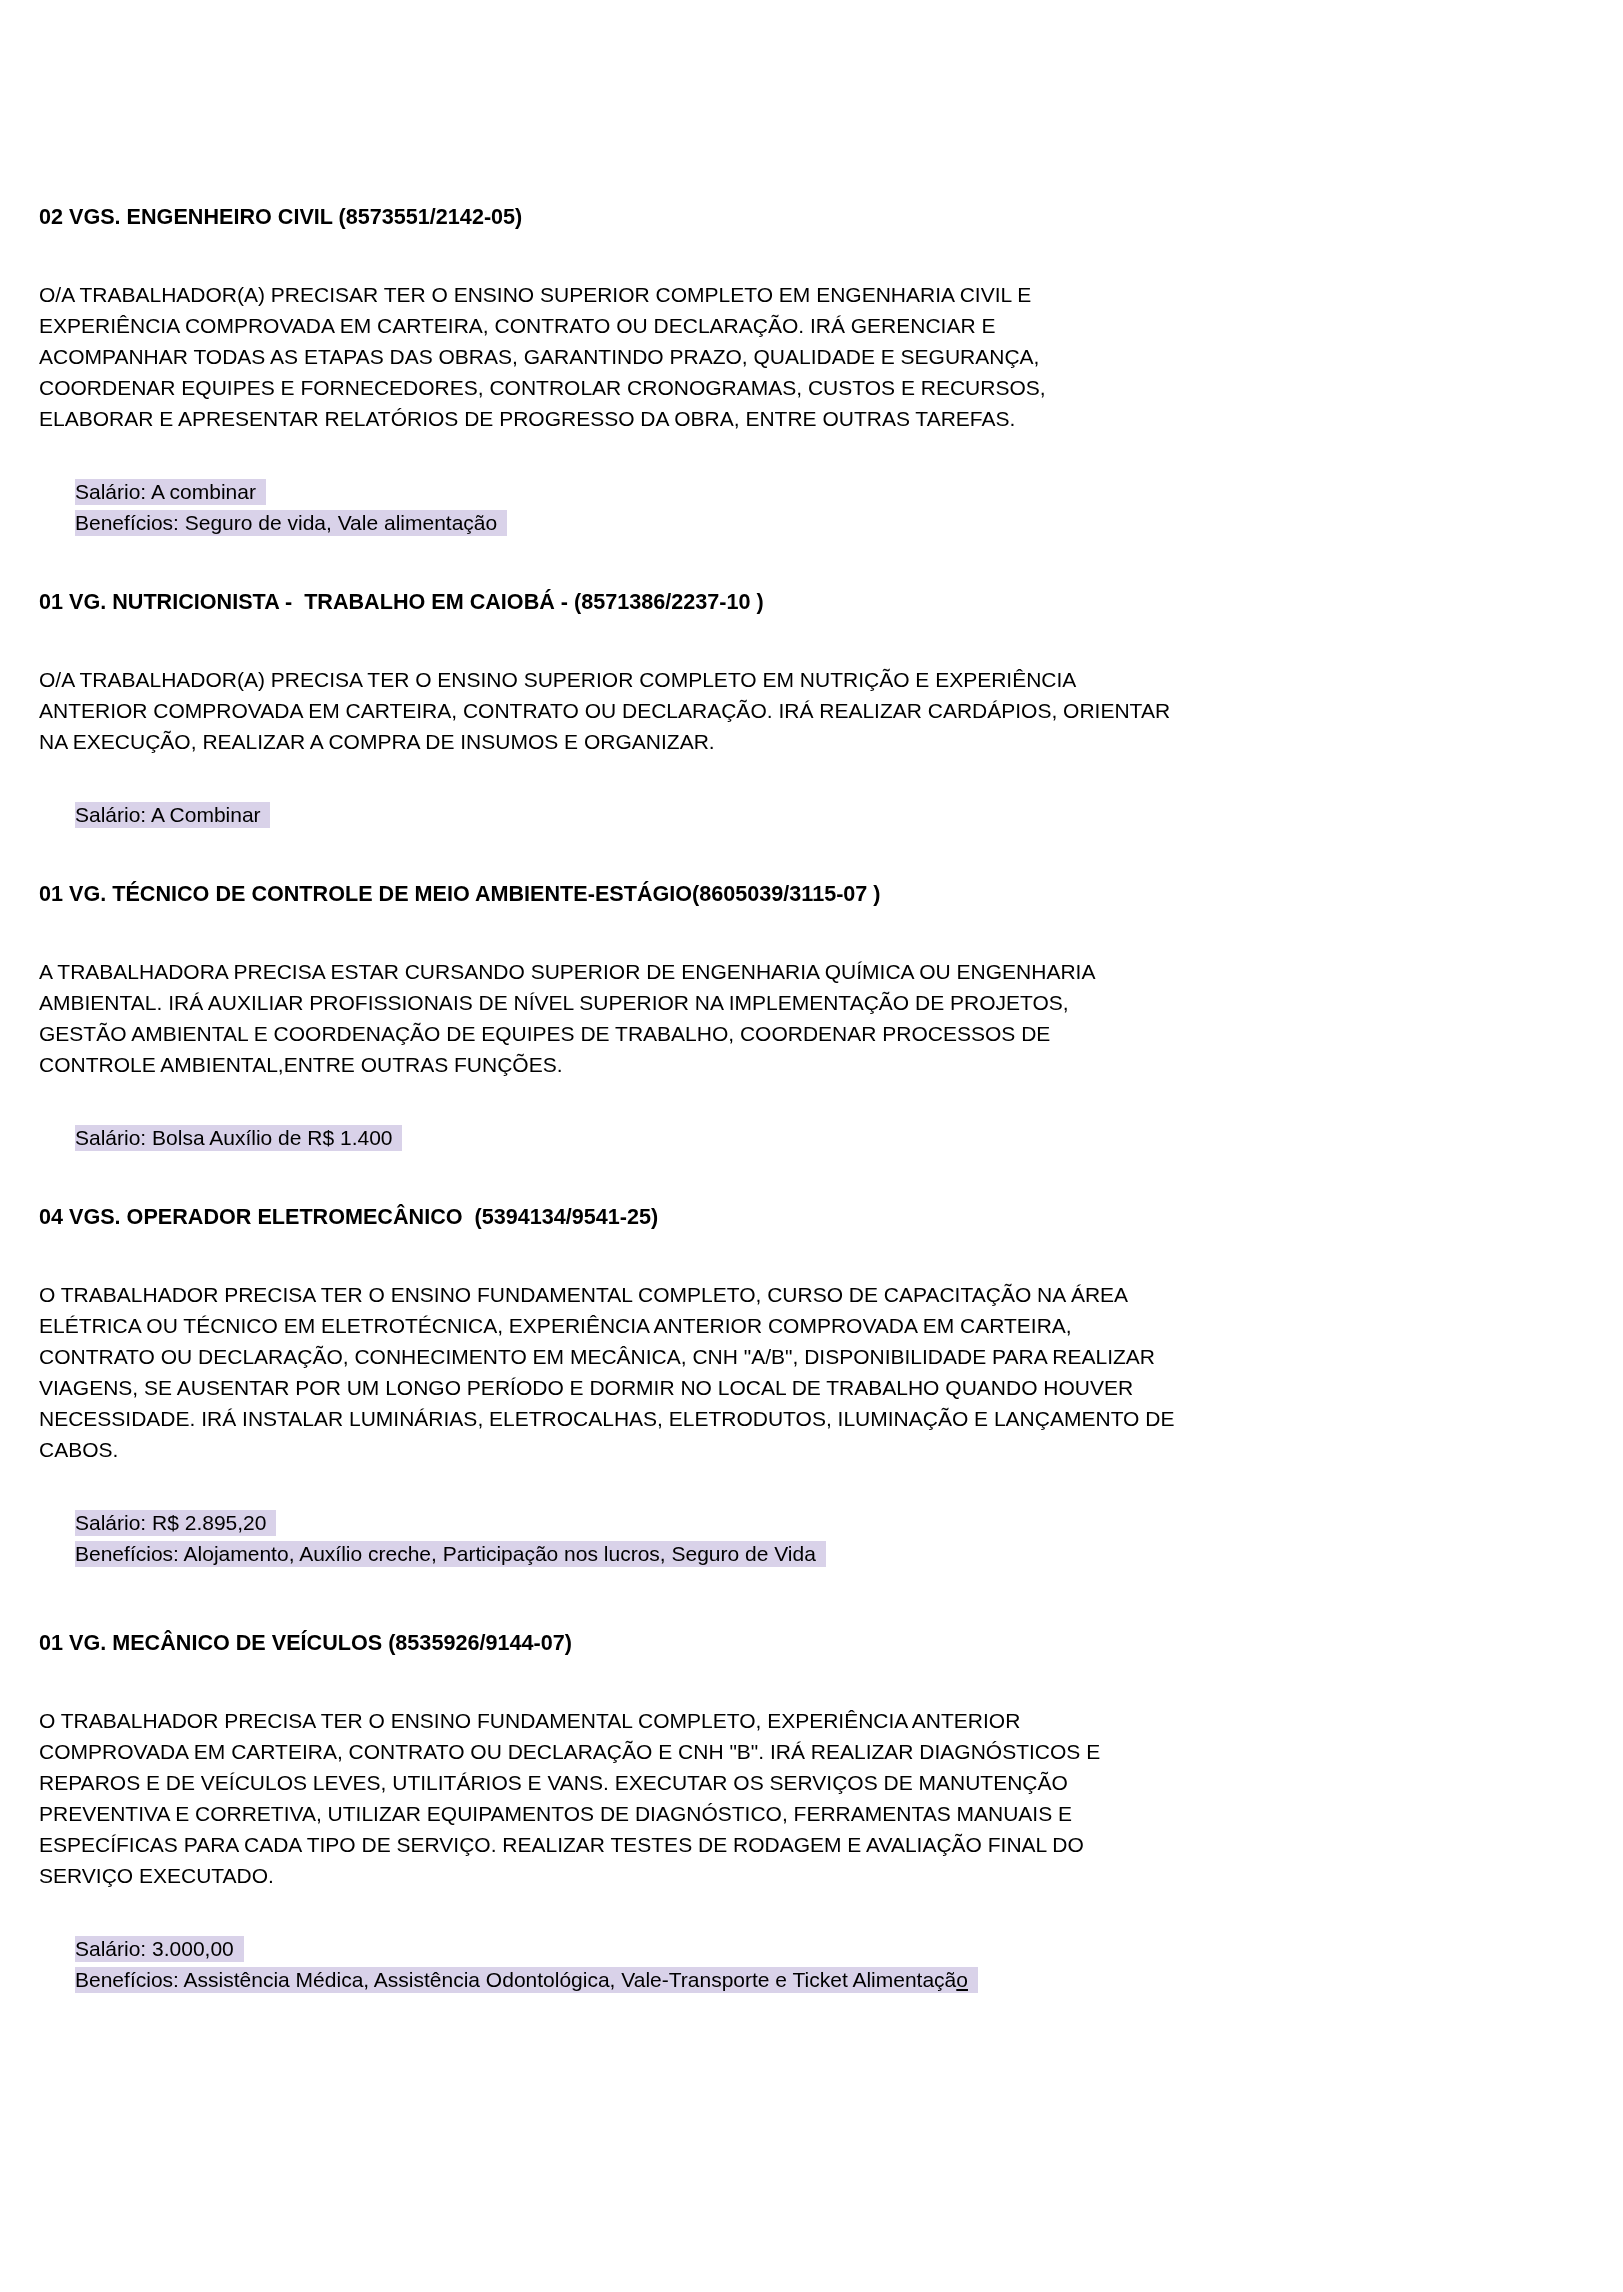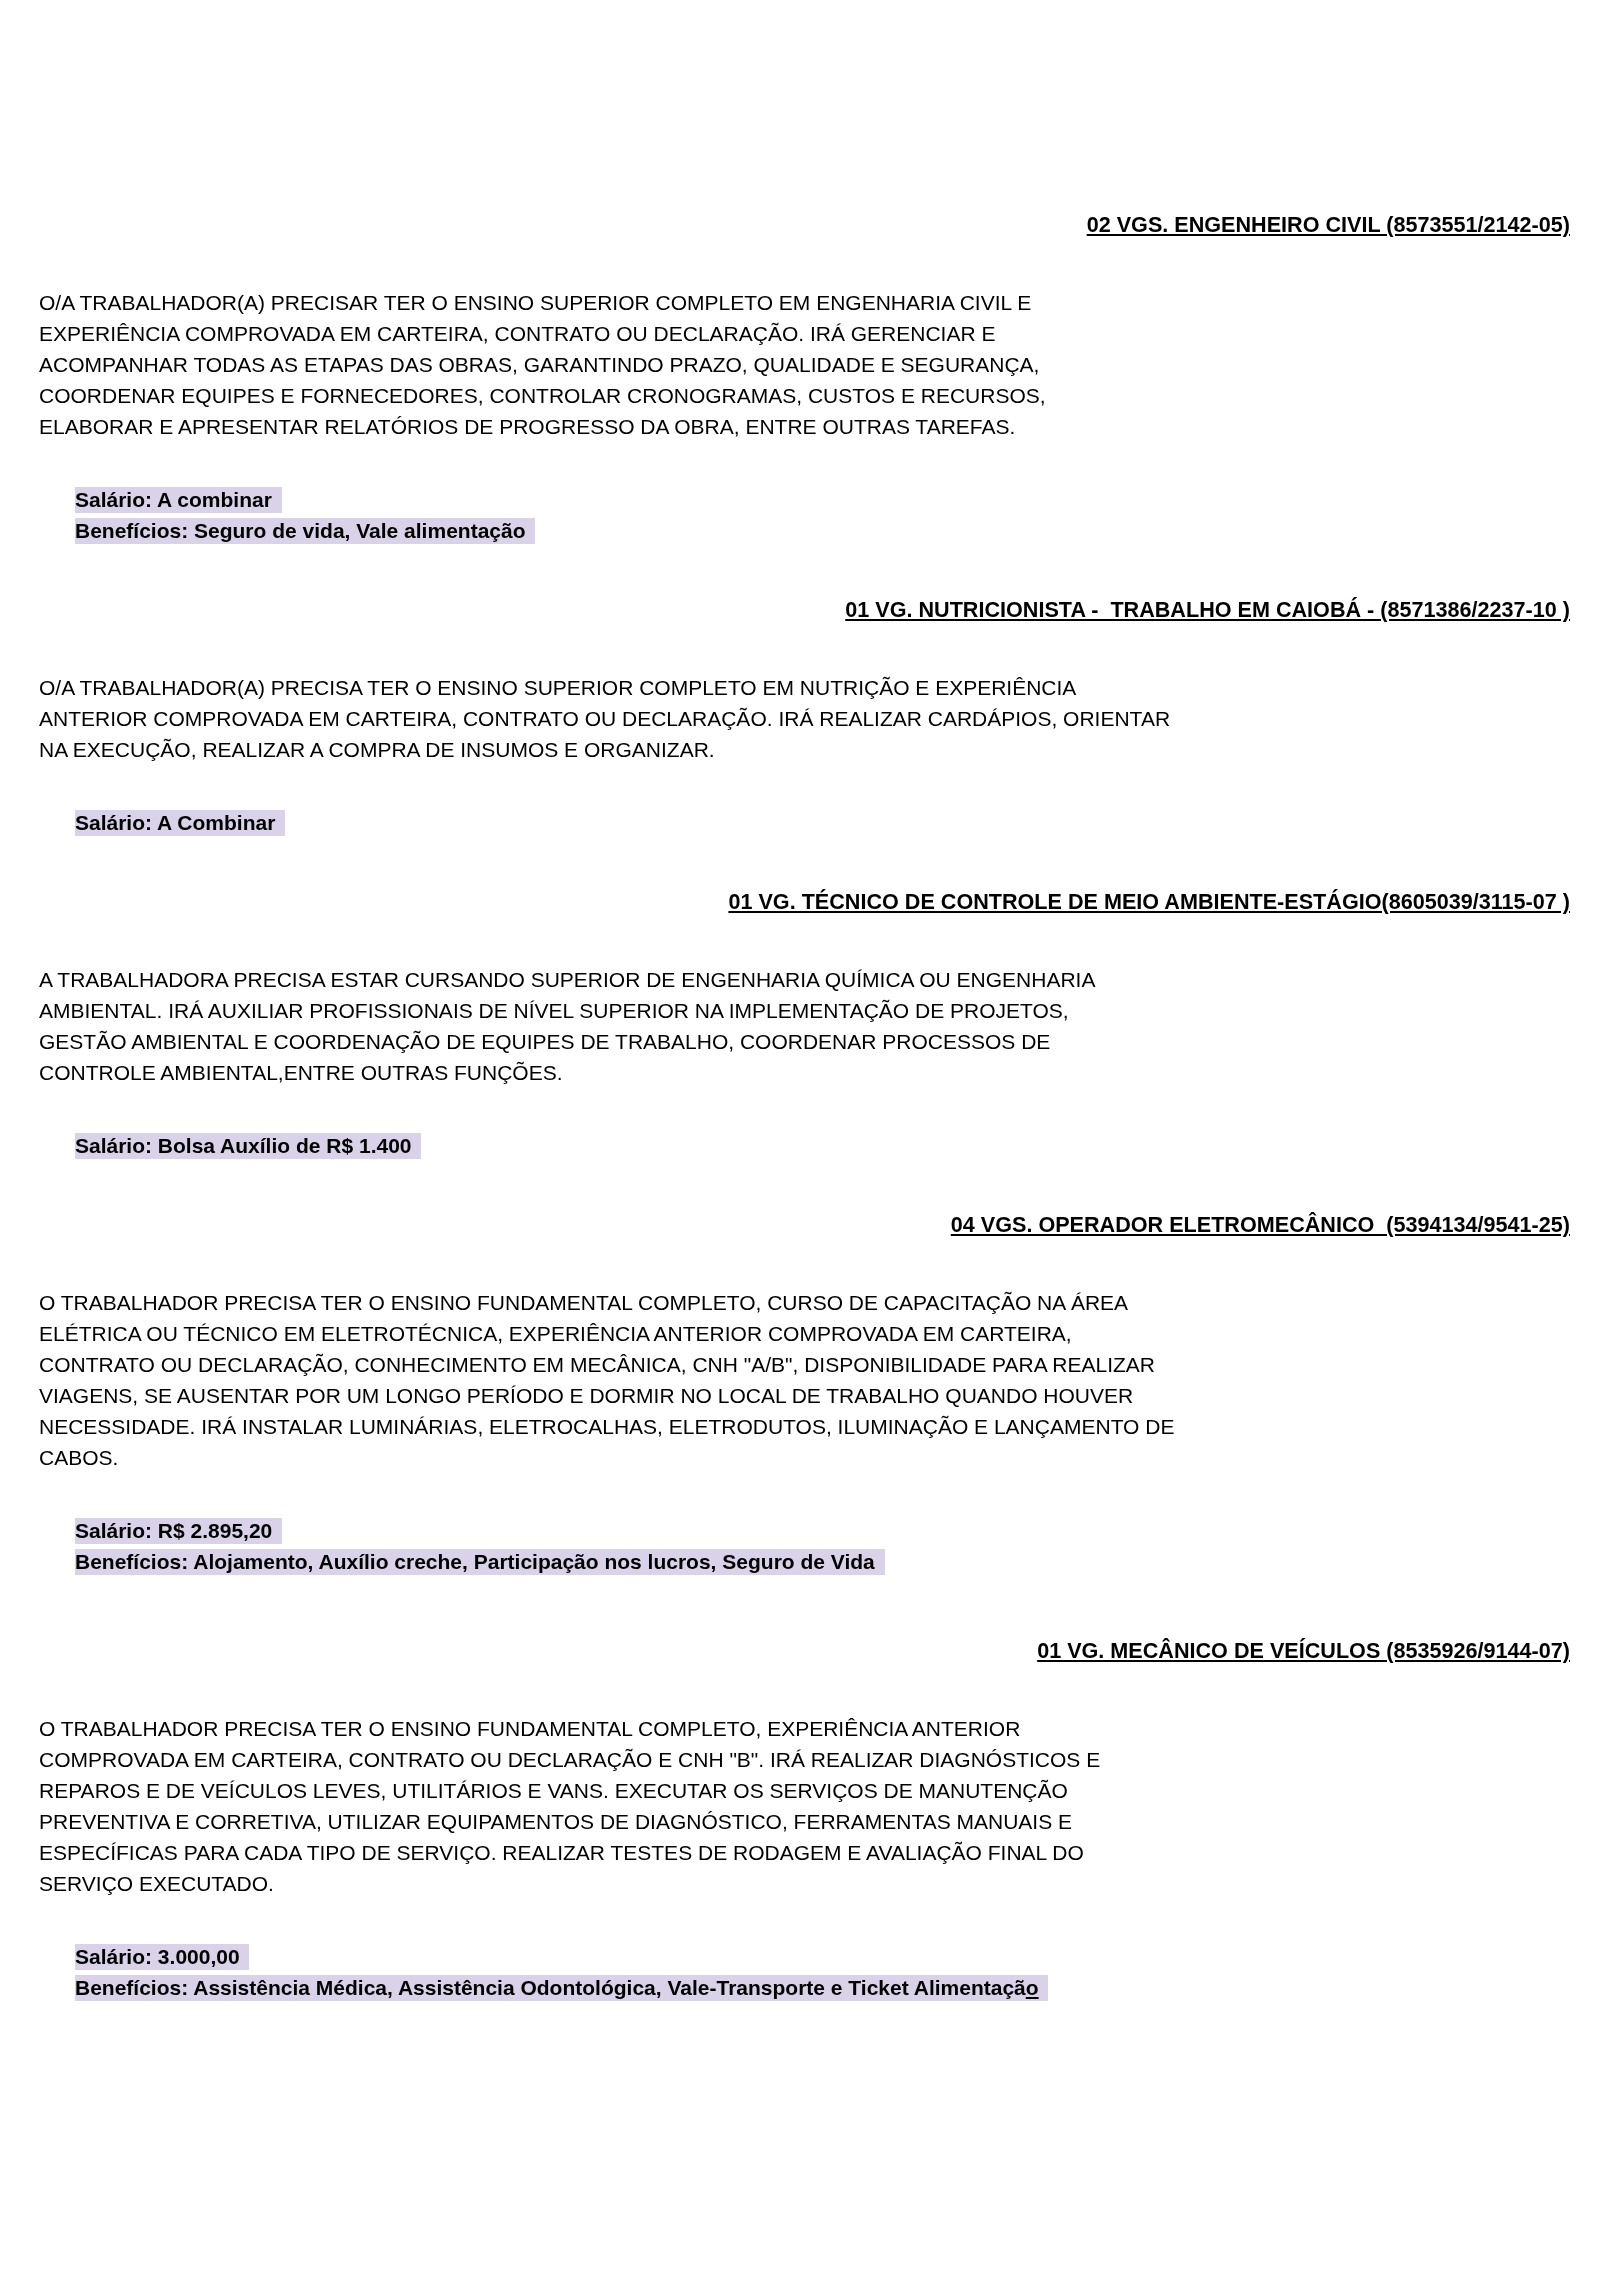--- a/index.html
+++ b/index.html
@@ -11,39 +11,37 @@
   }
   .page {
     box-sizing: border-box;
     width: 1623px; height: 2293px;
     padding: 202px 45px 39px 39px;
     overflow: hidden;
   }
   .job { margin: 0 0 49px 0; }
   .job.extra-gap { margin-bottom: 59px; }
   .job-title {
-    margin: 8px;
+    margin: 0;
     font-size: 21.6px;
     line-height: 30px;
     font-weight: 700;
-    text-decoration: underline;
     white-space: pre-wrap;
-    text-align: right;
   }
   .job-desc {
     margin: 47px 0 0 0;
     font-size: 21px;
     line-height: 31px;
     white-space: pre-line;
   }
   .pay { margin-top: 42px; }
   .pay-line {
     font-size: 21px;
     line-height: 31px;
-    font-weight: 700;
+    font-weight: 400;
     padding-left: 36px;
   }
   .hl {
     background: #d9d2e9;
     padding: 1px 9.8px 2px 0;
     white-space: pre-wrap;
   }
   .u { text-decoration: underline; }
 </style>
 </head>

